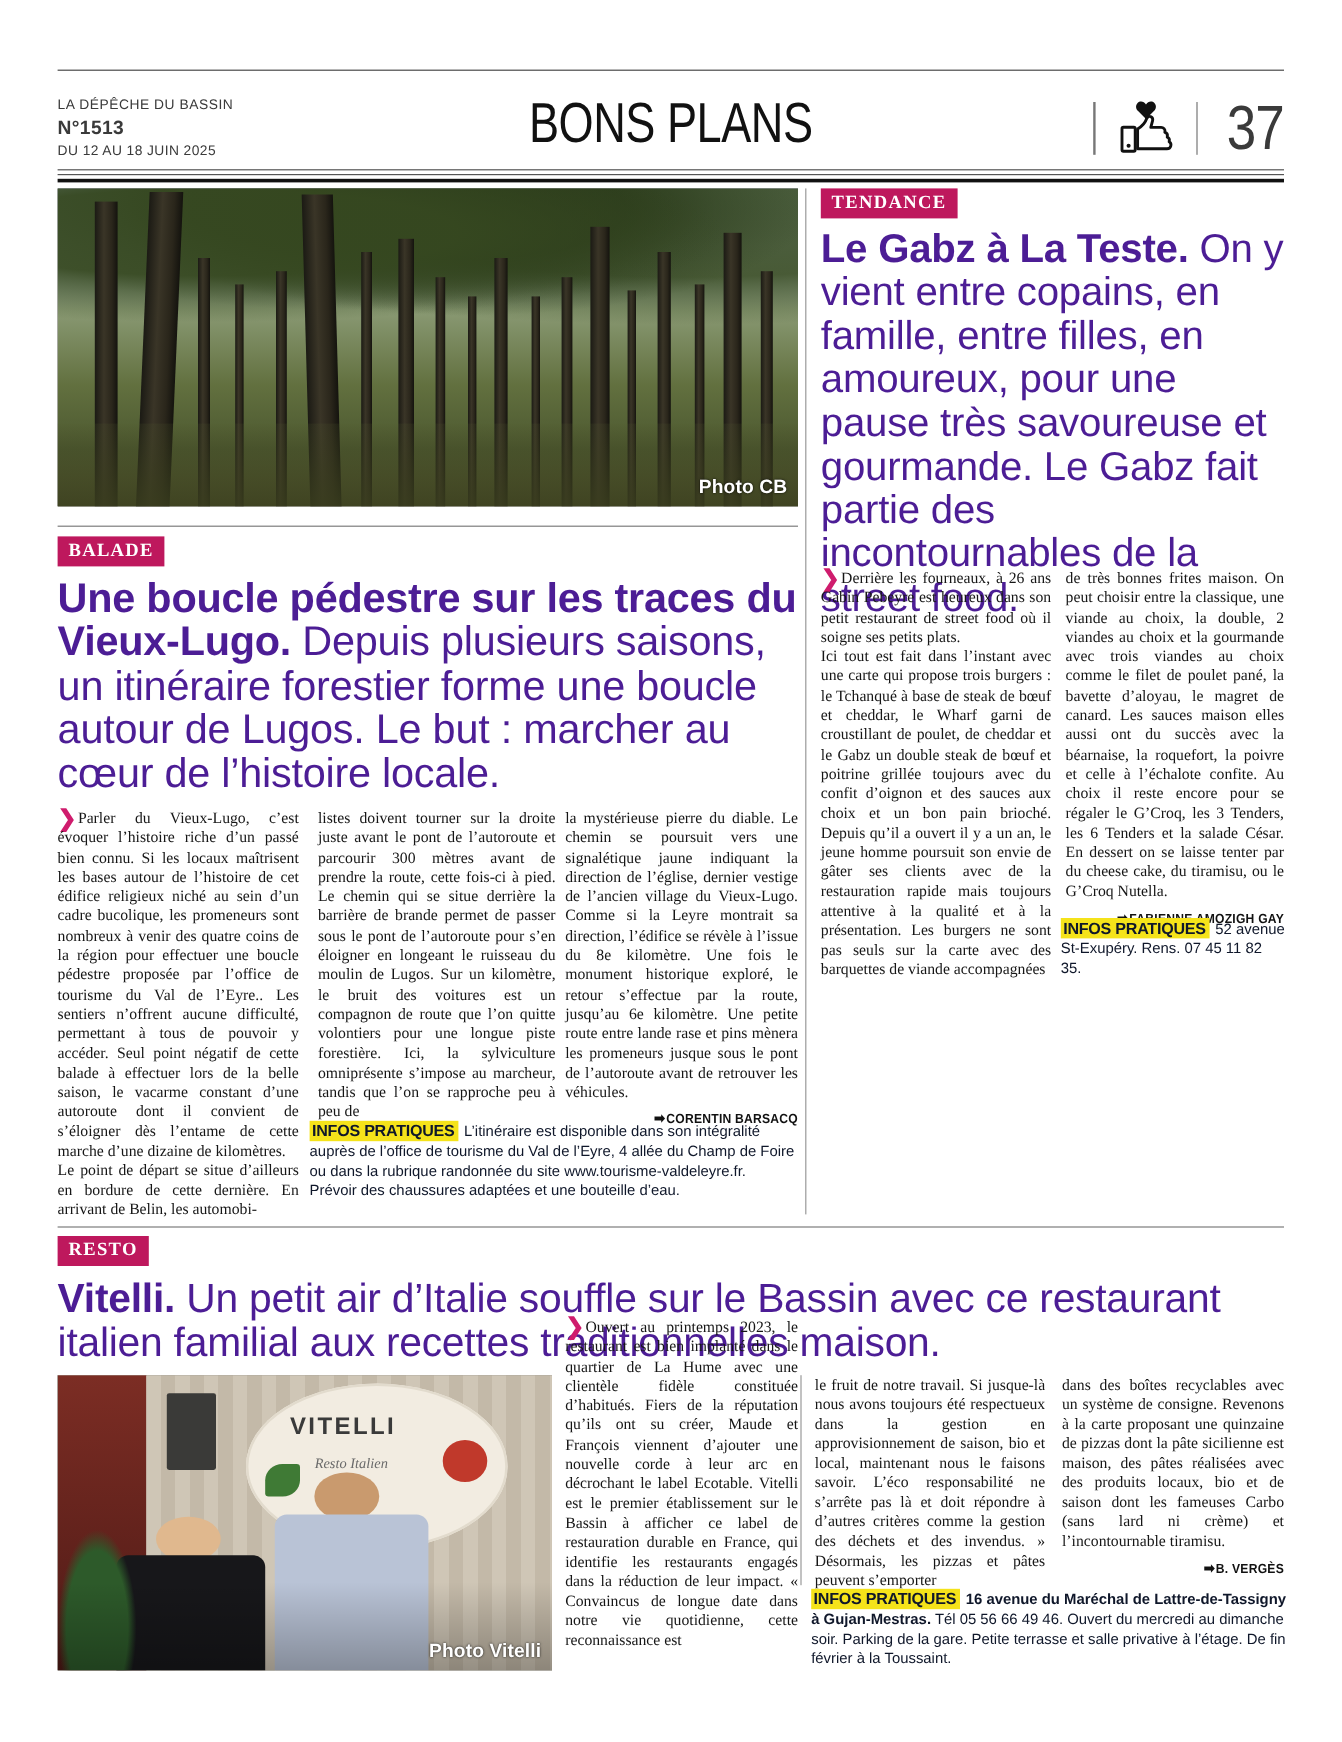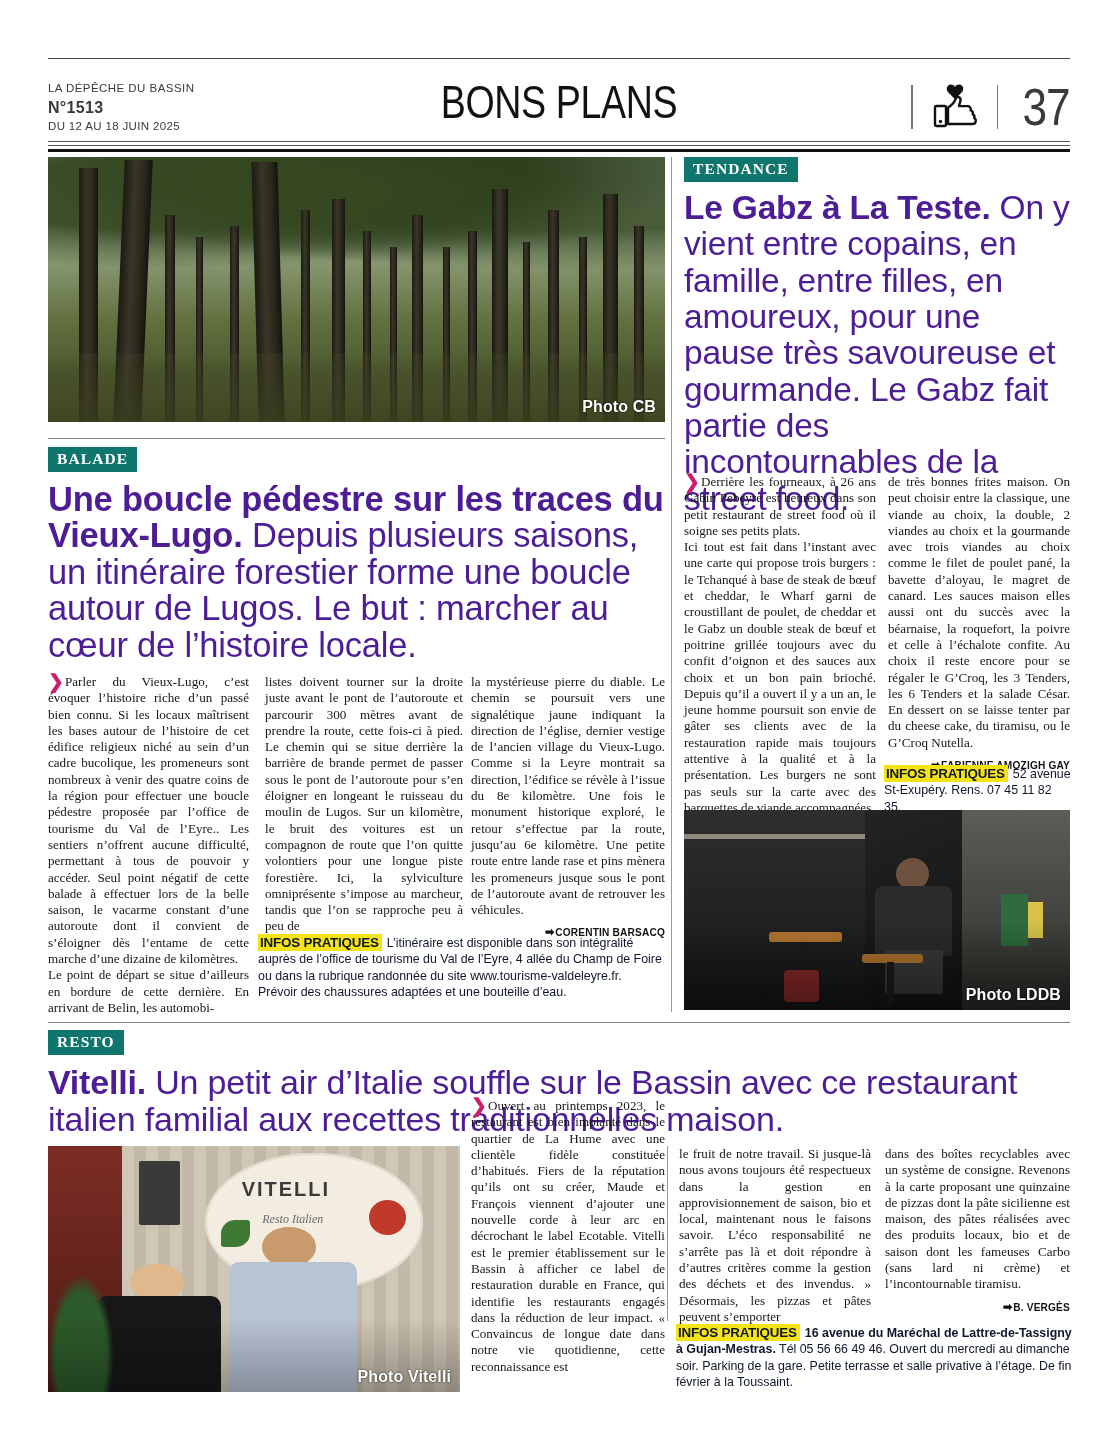--- a/index.html
+++ b/index.html
@@ -34,21 +34,21 @@
     font-family:"Liberation Sans Narrow","Liberation Sans",sans-serif;
     font-size:52px;font-weight:300;color:#3a3a3a;line-height:1;
     transform:scaleX(.85);transform-origin:right bottom;letter-spacing:-1px;
   }
   .mh-rule-b1{border-top:1.2px solid #555;margin-top:2px;}
   .mh-rule-b2{border-top:1.2px solid #555;margin-top:3px;}
   .mh-rule-b3{border-top:3.5px solid #111;margin-top:3px;}
 
   
   .tag{
-    display:inline-block;background:#0f766e;color:#fff;
+    display:inline-block;background:#be185d;color:#fff;
     font-family:"Liberation Serif",serif;font-weight:bold;
     font-size:15.5px;letter-spacing:1.1px;
     padding:3px 9px 4px 9px;
   }
   .hl{ 
     font-family:"Liberation Sans Narrow","Liberation Sans",sans-serif;
     font-weight:300;color:#4c1d95;
   }
   .hl b{font-weight:bold;}
   .col{
@@ -226,39 +226,20 @@
   </div>
   <div class="col" style="position:absolute;left:888px;top:474px;width:182px;">
     <p>de très bonnes frites maison. On peut choisir entre la classique, une viande au choix, la double, 2 viandes au choix et la gourmande avec trois viandes au choix comme le filet de poulet pané, la bavette d’aloyau, le magret de canard. Les sauces maison elles aussi ont du succès avec la béarnaise, la roquefort, la poivre et celle à l’échalote confite. Au choix il reste encore pour se régaler le G’Croq, les 3 Tenders, les 6 Tenders et la salade César. En dessert on se laisse tenter par du cheese cake, du tiramisu, ou le G’Croq Nutella.</p>
     <div class="byline"><span class="arrow">➡</span><span>FABIENNE AMOZIGH GAY</span></div>
   </div>
 
   <div class="infos" style="position:absolute;left:884px;top:765px;width:188px;">
     <span class="lbl">INFOS PRATIQUES</span><span>52 avenue St-Exupéry. Rens. 07 45 11 82 35.</span>
   </div>
 
-  <div class="photo" style="left:684px;top:810px;width:386px;height:200px;">
-    <div class="gabz-bg">
-      <div class="gabz-wall"></div>
-      <div class="gabz-panel"></div>
-      <div class="gabz-shelf" style="left:0;top:12%;width:47%;height:5px;"></div>
-      <div class="gabz-green" style="left:82%;top:42%;width:7%;height:26%;"></div>
-      <div class="gabz-green" style="left:89%;top:46%;width:4%;height:18%;background:#d8c24a;"></div>
-      <div class="gabz-person-head" style="left:55%;top:24%;width:8.5%;height:16%;"></div>
-      <div class="gabz-person-body" style="left:49.5%;top:38%;width:20%;height:35%;"></div>
-      <div class="gabz-person-body" style="left:52%;top:70%;width:15%;height:22%;background:#3a3a3c;border-radius:2px;"></div>
-      <div class="gabz-table" style="left:22%;top:61%;width:19%;height:5%;"></div>
-      <div class="gabz-leg" style="left:30%;top:66%;width:2%;height:28%;"></div>
-      <div class="gabz-table" style="left:46%;top:72%;width:16%;height:4.5%;"></div>
-      <div class="gabz-leg" style="left:52.5%;top:76%;width:2%;height:22%;"></div>
-      <div class="gabz-bag" style="left:26%;top:80%;width:9%;height:16%;"></div>
-      <div style="position:absolute;left:0;top:0;right:0;bottom:0;background:linear-gradient(transparent 55%,rgba(0,0,0,.45));"></div>
-    </div>
-    <div class="credit">Photo LDDB</div>
-  </div>
 
   <div class="hrule" style="left:48px;top:1022px;width:1022px;"></div>
 
   <div style="position:absolute;left:48px;top:1030px;width:1022px;">
     <div>
       <span class="tag">RESTO</span>
     </div>
     <div class="hl" style="font-size:34px;line-height:1.1;margin-top:9px;letter-spacing:-.2px;">
       <b>Vitelli.</b><span> Un petit air d’Italie souffle sur le Bassin avec ce restaurant italien familial aux recettes traditionnelles maison.</span>
     </div>

